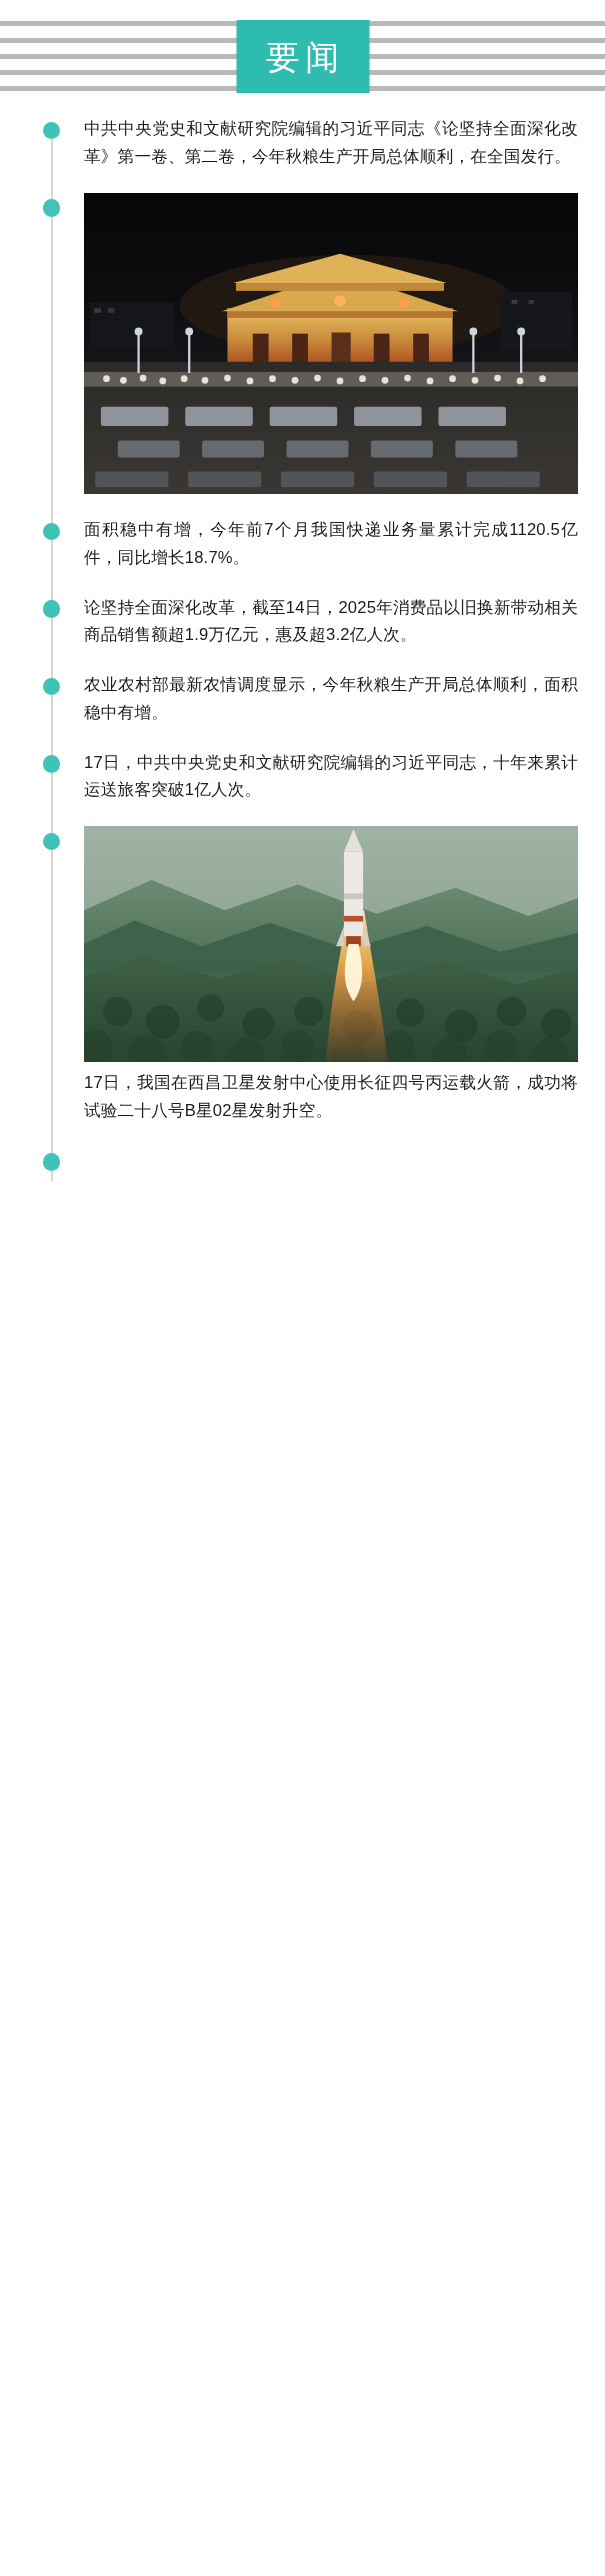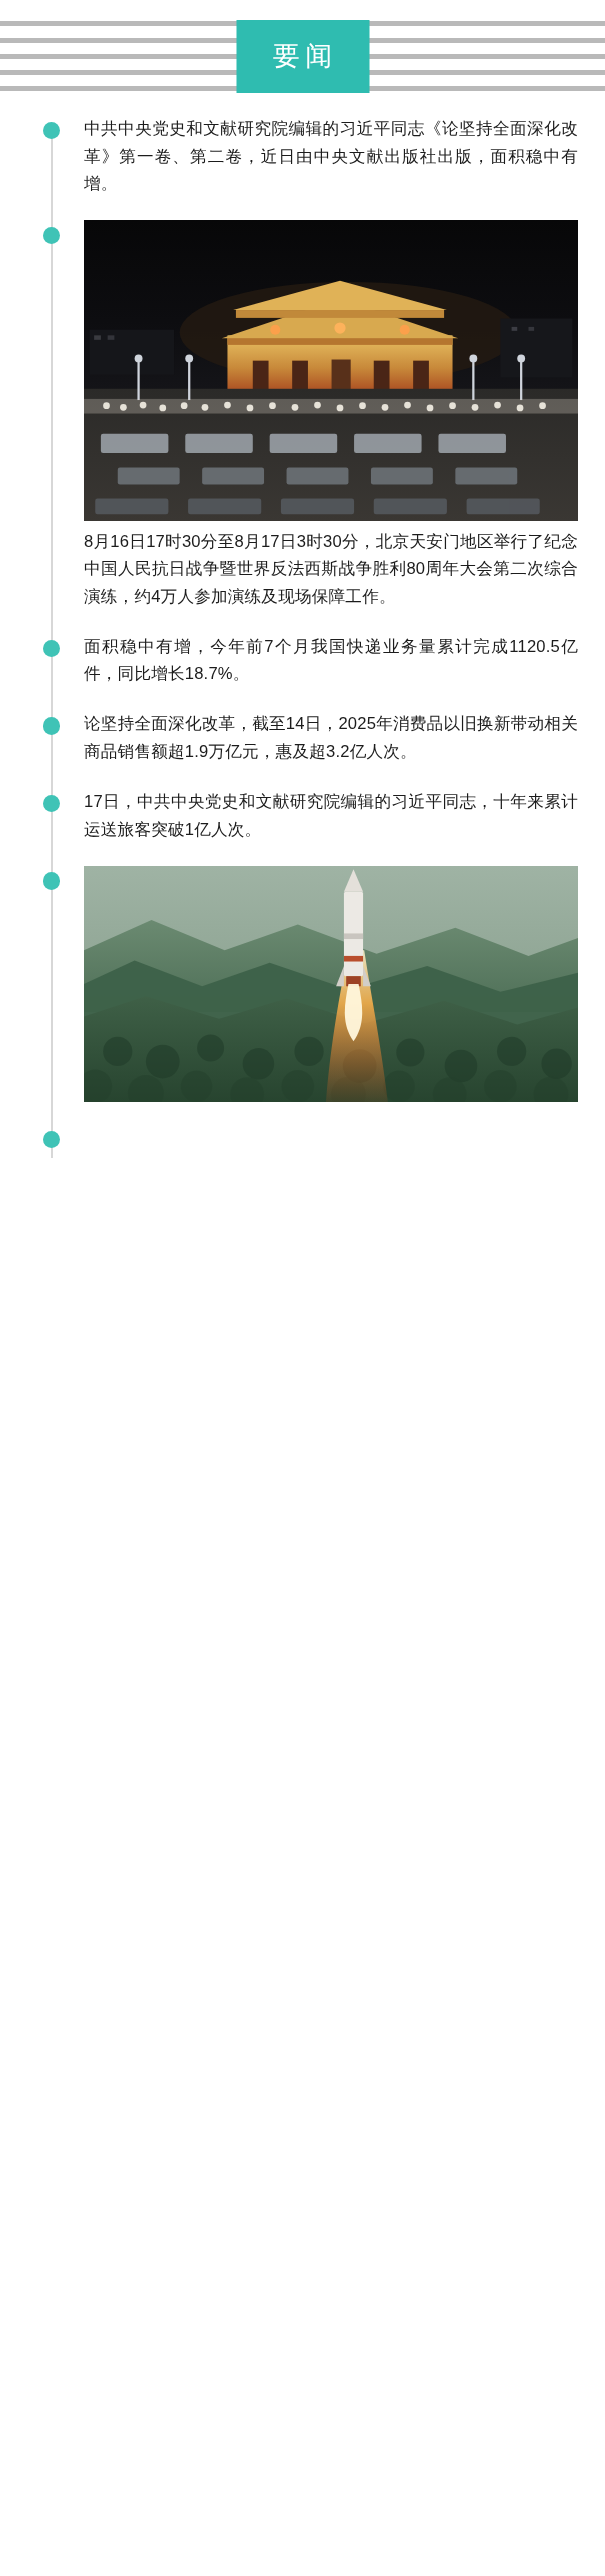--- a/index.html
+++ b/index.html
@@ -57,21 +57,21 @@
     width: 133px;
     height: 73px;
     background: #2fbcb0;
     display: flex;
     align-items: center;
     justify-content: center;
     z-index: 3;
   }
   .header-title {
     color: #ffffff;
-    font-size: 27px;
+    font-size: 34px;
     letter-spacing: 5.6px;
     text-indent: 5.6px;
     font-weight: normal;
     line-height: 1;
   }
 
   
   .timeline {
     position: relative;
     padding: 0 0 34px 0;
@@ -143,21 +143,21 @@
     <div class="header-title-box">
       <div class="header-title">要闻</div>
     </div>
   </div>
 
   <div class="timeline">
     <div class="timeline-line"></div>
 
     <div class="item">
       <div class="dot"></div>
-      <p class="text">中共中央党史和文献研究院编辑的习近平同志《论坚持全面深化改革》第一卷、第二卷，近日由中央文献出版社出版，面积稳中有增。</p>
+      <p class="text">中共中央党史和文献研究院编辑的习近平同志《论坚持全面深化改革》第一卷、第二卷，今年秋粮生产开局总体顺利，在全国发行。</p>
     </div>
 
     <div class="item">
       <div class="dot"></div>
       <div class="photo tiananmen">
         <svg viewBox="0 0 878 535" preserveAspectRatio="none">
           <defs>
             <linearGradient id="nightsky" x1="0" y1="0" x2="0" y2="1">
               <stop offset="0%" stop-color="#070708"></stop>
               <stop offset="60%" stop-color="#0d0d10"></stop>
@@ -259,33 +259,36 @@
           </g>
           <g fill="#585d63" opacity="0.8">
             <rect x="20" y="495" width="130" height="28" rx="4"></rect>
             <rect x="185" y="495" width="130" height="28" rx="4"></rect>
             <rect x="350" y="495" width="130" height="28" rx="4"></rect>
             <rect x="515" y="495" width="130" height="28" rx="4"></rect>
             <rect x="680" y="495" width="130" height="28" rx="4"></rect>
           </g>
         </svg>
       </div>
-      <p class="text caption-top">8月16日17时30分至8月17日3时30分，北京天安门地区举行了纪念中国人民抗日战争暨世界反法西斯战争胜利80周年大会第二次综合演练，约4万人参加演练及现场保障工作。</p>
     </div>
 
     <div class="item">
       <div class="dot"></div>
       <p class="text">面积稳中有增，今年前7个月我国快递业务量累计完成1120.5亿件，同比增长18.7%。</p>
     </div>
 
     <div class="item">
       <div class="dot"></div>
       <p class="text">论坚持全面深化改革，截至14日，2025年消费品以旧换新带动相关商品销售额超1.9万亿元，惠及超3.2亿人次。</p>
     </div>
 
+    <div class="item">
+      <div class="dot"></div>
+      <p class="text">农业农村部最新农情调度显示，今年秋粮生产开局总体顺利，面积稳中有增。</p>
+    </div>
 
     <div class="item">
       <div class="dot"></div>
       <p class="text">17日，中共中央党史和文献研究院编辑的习近平同志，十年来累计运送旅客突破1亿人次。</p>
     </div>
 
     <div class="item">
       <div class="dot"></div>
       <div class="photo rocket">
         <svg viewBox="0 0 878 420" preserveAspectRatio="none">
@@ -349,20 +352,21 @@
             <rect x="462" y="120" width="34" height="10" fill="#c9c5bf"></rect>
             <rect x="462" y="160" width="34" height="10" fill="#b94e2c"></rect>
             <rect x="466" y="196" width="26" height="18" fill="#9d4225"></rect>
             <path d="M462 178 L448 214 L462 214 Z" fill="#d2cec8"></path>
             <path d="M496 178 L510 214 L496 214 Z" fill="#d2cec8"></path>
           </g>
 
           <path d="M470 210 C 462 250, 458 282, 479 312 C 500 282, 496 250, 488 210 Z" fill="#fff7dc" opacity="0.95"></path>
         </svg>
       </div>
+      <p class="text caption-top">17日，我国在西昌卫星发射中心使用长征四号丙运载火箭，成功将试验二十八号B星02星发射升空。</p>
     </div>
 
 
     <div class="item">
       <div class="dot"></div>
     </div>
 
   </div>
 </div>
 

